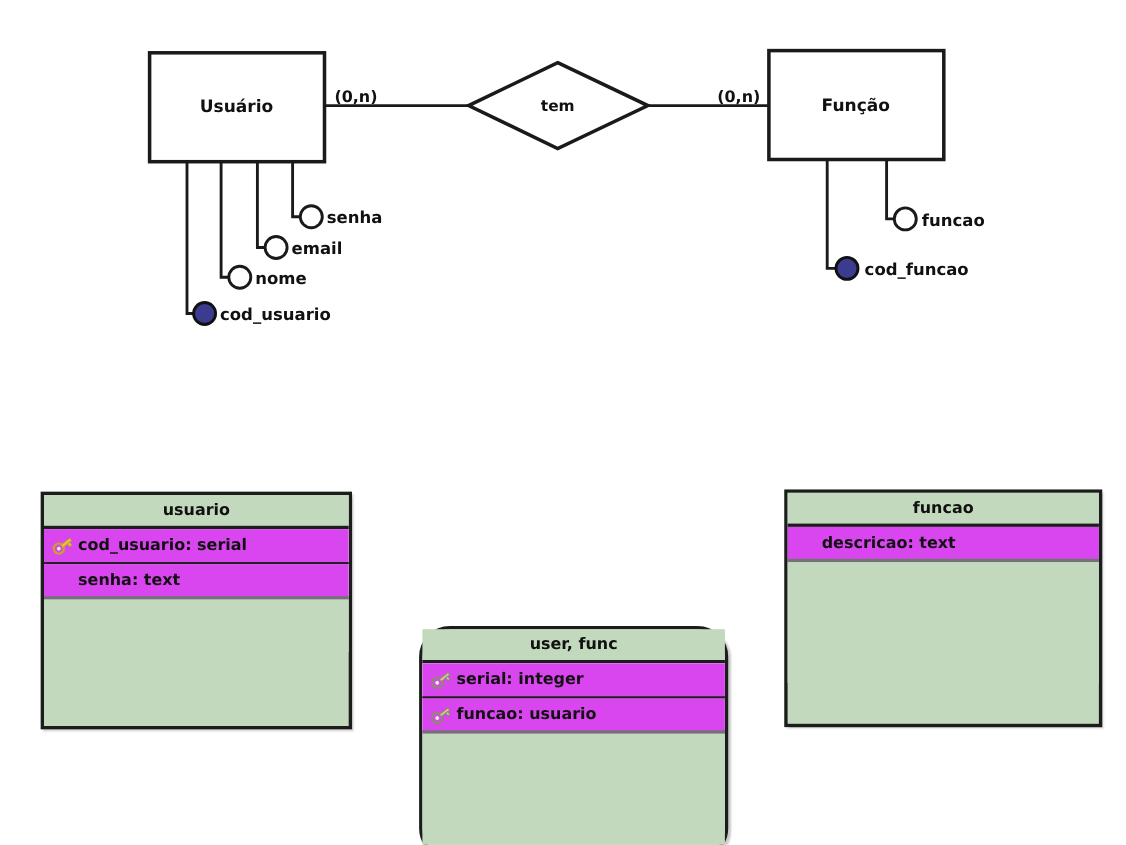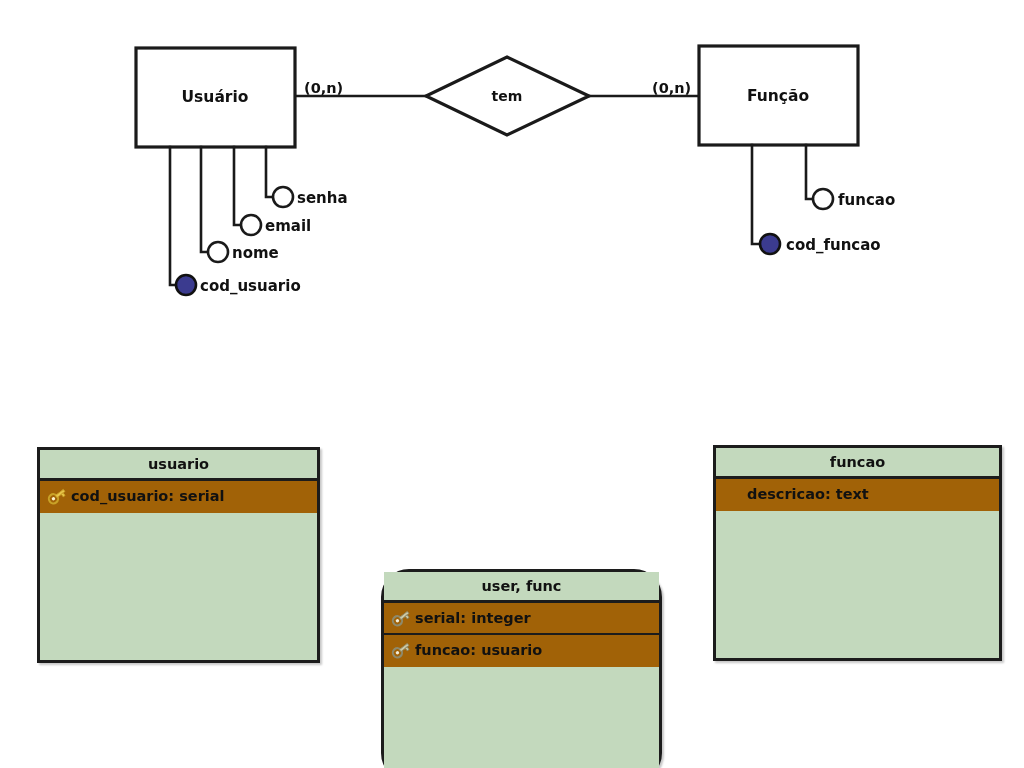--- a/index.html
+++ b/index.html
@@ -78,26 +78,26 @@
     overflow: hidden;
   }
   .tbl-rows {
     background: #ffffff;
   }
   .tbl-row {
     box-sizing: border-box;
     height: 32px;
     display: flex;
     align-items: center;
-    background: #a16207;
+    background: #d946ef;
     border-bottom: 2px solid #1c1c1c;
     padding-left: 3px;
   }
   .tbl-row:last-child {
-    border-bottom: 3px solid #a16207;
+    border-bottom: 3px solid #737373;
   }
   .key-slot {
     width: 28px;
     min-width: 28px;
     height: 24px;
     display: flex;
     align-items: center;
     justify-content: center;
   }
   .col-name {
@@ -168,20 +168,24 @@
           <g transform="rotate(-38 11 10)">
             <circle cx="6.5" cy="10" r="4.6" fill="none" stroke="#c9a227" stroke-width="2.1"></circle>
             <circle cx="6.5" cy="10" r="1.7" fill="#fdf3cd"></circle>
             <rect x="10" y="8.7" width="10" height="2.6" fill="#e8c44a" stroke="#c9a227" stroke-width="0.9"></rect>
             <rect x="15.4" y="11.3" width="2.3" height="3.2" fill="#e8c44a" stroke="#c9a227" stroke-width="0.9"></rect>
           </g>
         </svg>
       </span>
       <span class="col-name">cod_usuario: serial</span>
     </div>
+    <div class="tbl-row">
+      <span class="key-slot"></span>
+      <span class="col-name">senha: text</span>
+    </div>
   </div>
   <div class="tbl-filler" style="height:48px;"></div>
 </div>
 
 <div class="db-table" style="left:381px; top:538px; width:281px; height:212px;border-radius:28px;">
   <div class="tbl-header">user, func</div>
   <div class="tbl-rows">
     <div class="tbl-row">
       <span class="key-slot">
         <svg width="22" height="20" viewBox="0 0 22 20">

